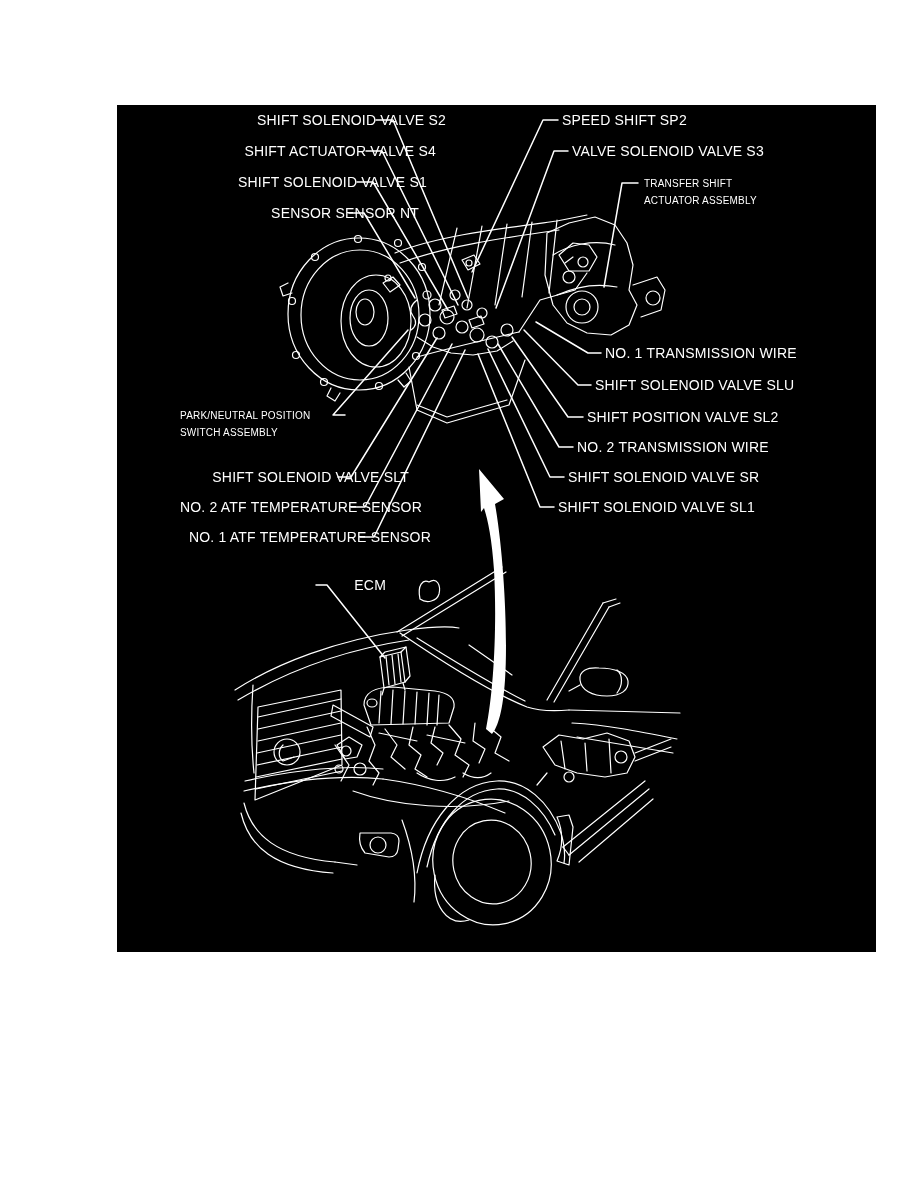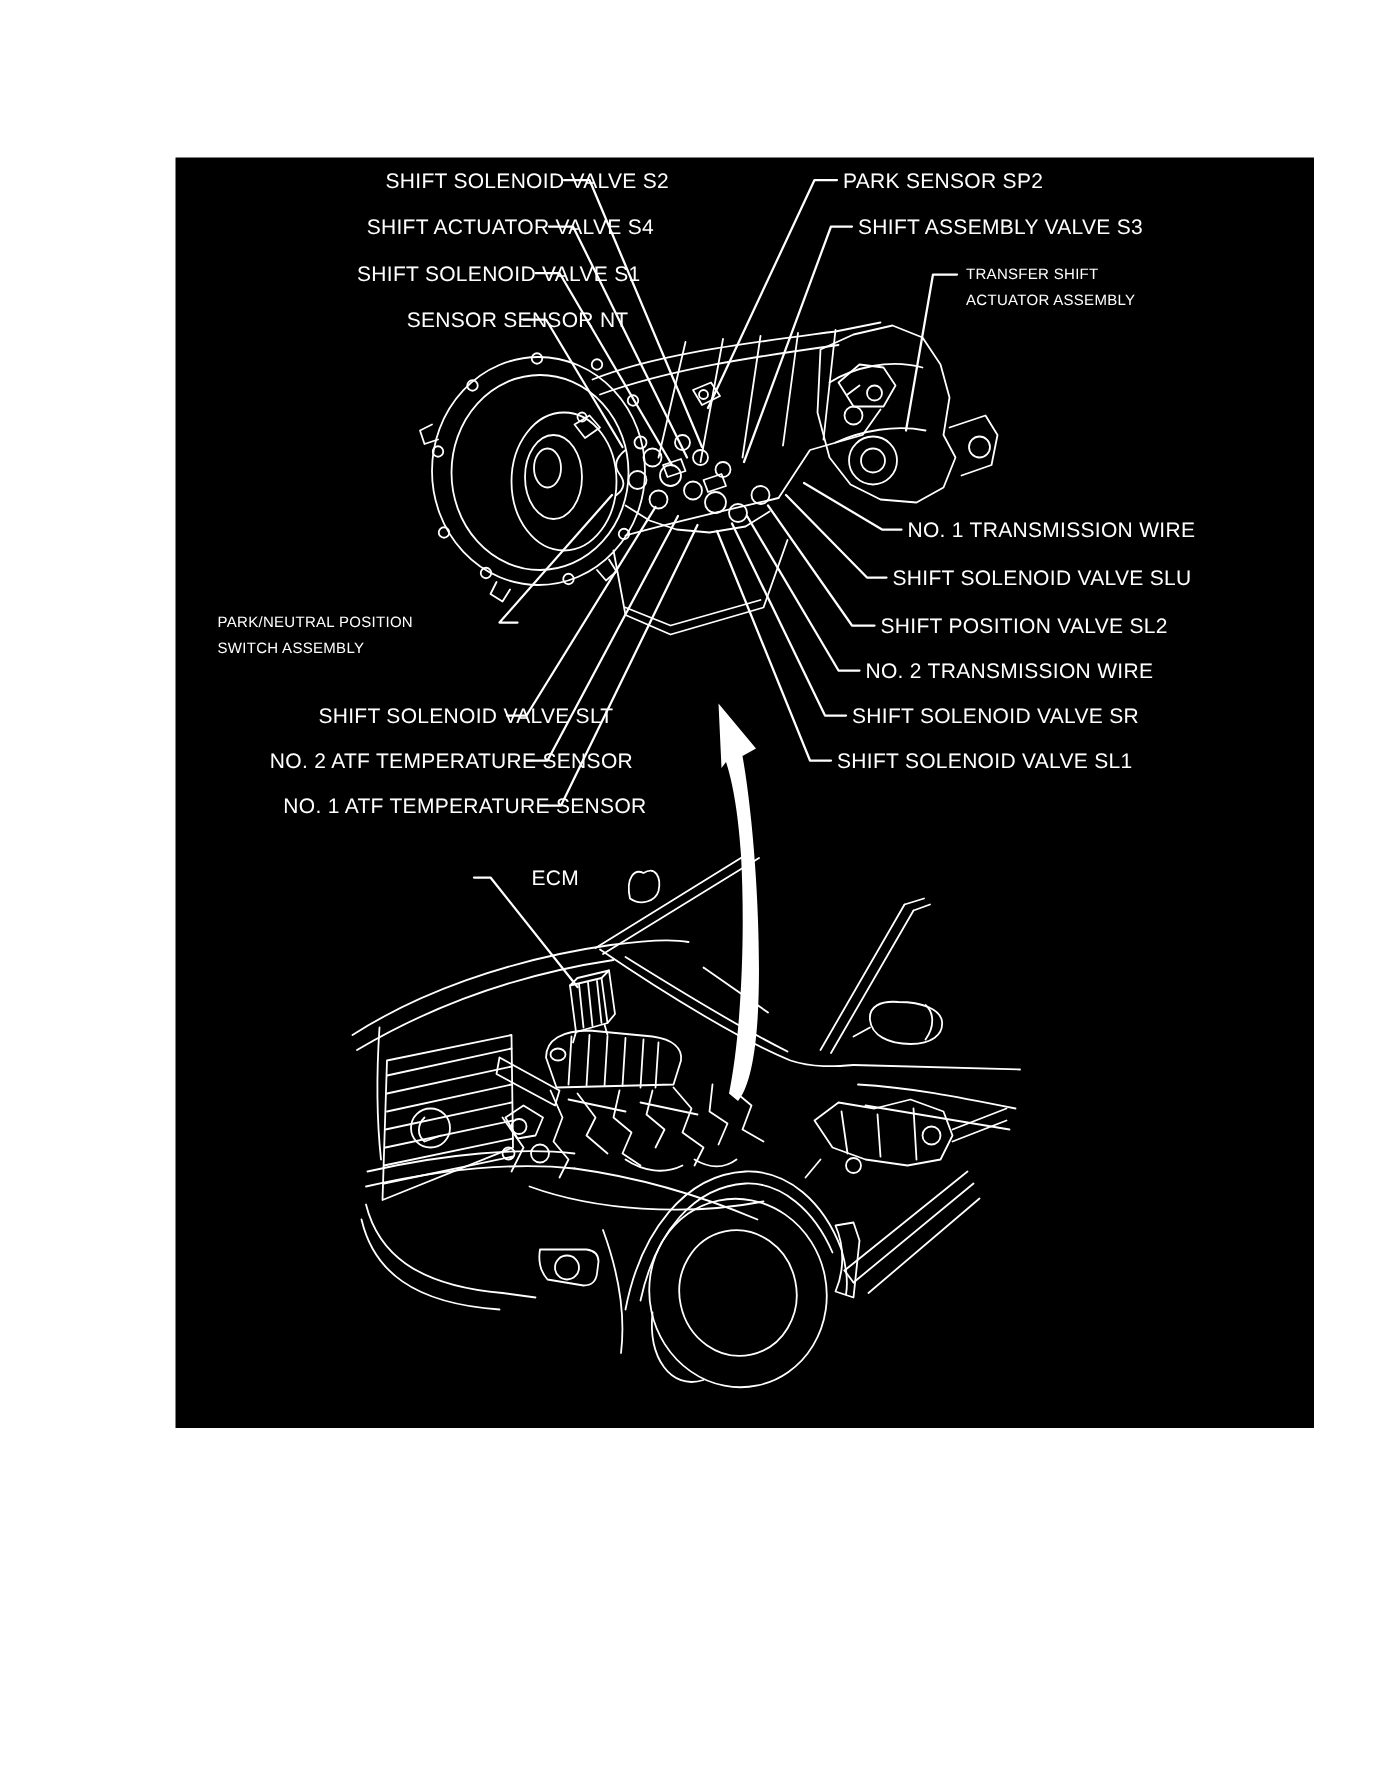--- a/index.html
+++ b/index.html
@@ -237,36 +237,36 @@
     </g>
 
     <path fill="#ffffff" stroke="none" d="M362,364 L387,394 L378,399 C387,450 391,530 388,575 C386,605 381,622 375,629 L369,624 C377,585 380,520 377,465 C375,435 371,415 367,403 L364,407 Z"></path>
   </svg>
 
   <div class="lbl" style="top:7px;right:430px">SHIFT SOLENOID VALVE S2</div>
   <div class="lbl" style="top:38px;right:440px">SHIFT ACTUATOR VALVE S4</div>
   <div class="lbl" style="top:69px;right:449px">SHIFT SOLENOID VALVE S1</div>
   <div class="lbl" style="top:100px;right:457px">SENSOR SENSOR NT</div>
 
-  <div class="lbl" style="top:7px;left:445px">PARK SENSOR SP2</div>
-  <div class="lbl" style="top:38px;left:455px">SHIFT ASSEMBLY VALVE S3</div>
+  <div class="lbl" style="top:7px;left:445px">SPEED SHIFT SP2</div>
+  <div class="lbl" style="top:38px;left:455px">VALVE SOLENOID VALVE S3</div>
 
   <div class="lbl2" style="top:70px;left:527px">
     <div>TRANSFER SHIFT</div>
     <div>ACTUATOR ASSEMBLY</div>
   </div>
 
   <div class="lbl" style="top:240px;left:488px">NO. 1 TRANSMISSION WIRE</div>
   <div class="lbl" style="top:272px;left:478px">SHIFT SOLENOID VALVE SLU</div>
   <div class="lbl" style="top:304px;left:470px">SHIFT POSITION VALVE SL2</div>
   <div class="lbl" style="top:334px;left:460px">NO. 2 TRANSMISSION WIRE</div>
   <div class="lbl" style="top:364px;left:451px">SHIFT SOLENOID VALVE SR</div>
   <div class="lbl" style="top:394px;left:441px">SHIFT SOLENOID VALVE SL1</div>
 
-  <div class="lbl2" style="top:302px;left:28px">
+  <div class="lbl2" style="top:302px;left:63px">
     <div>PARK/NEUTRAL POSITION</div>
     <div>SWITCH ASSEMBLY</div>
   </div>
 
   <div class="lbl" style="top:364px;right:467px">SHIFT SOLENOID VALVE SLT</div>
   <div class="lbl" style="top:394px;right:454px">NO. 2 ATF TEMPERATURE SENSOR</div>
   <div class="lbl" style="top:424px;right:445px">NO. 1 ATF TEMPERATURE SENSOR</div>
 
   <div class="lbl" style="top:472px;right:490px">ECM</div>
 </div>

